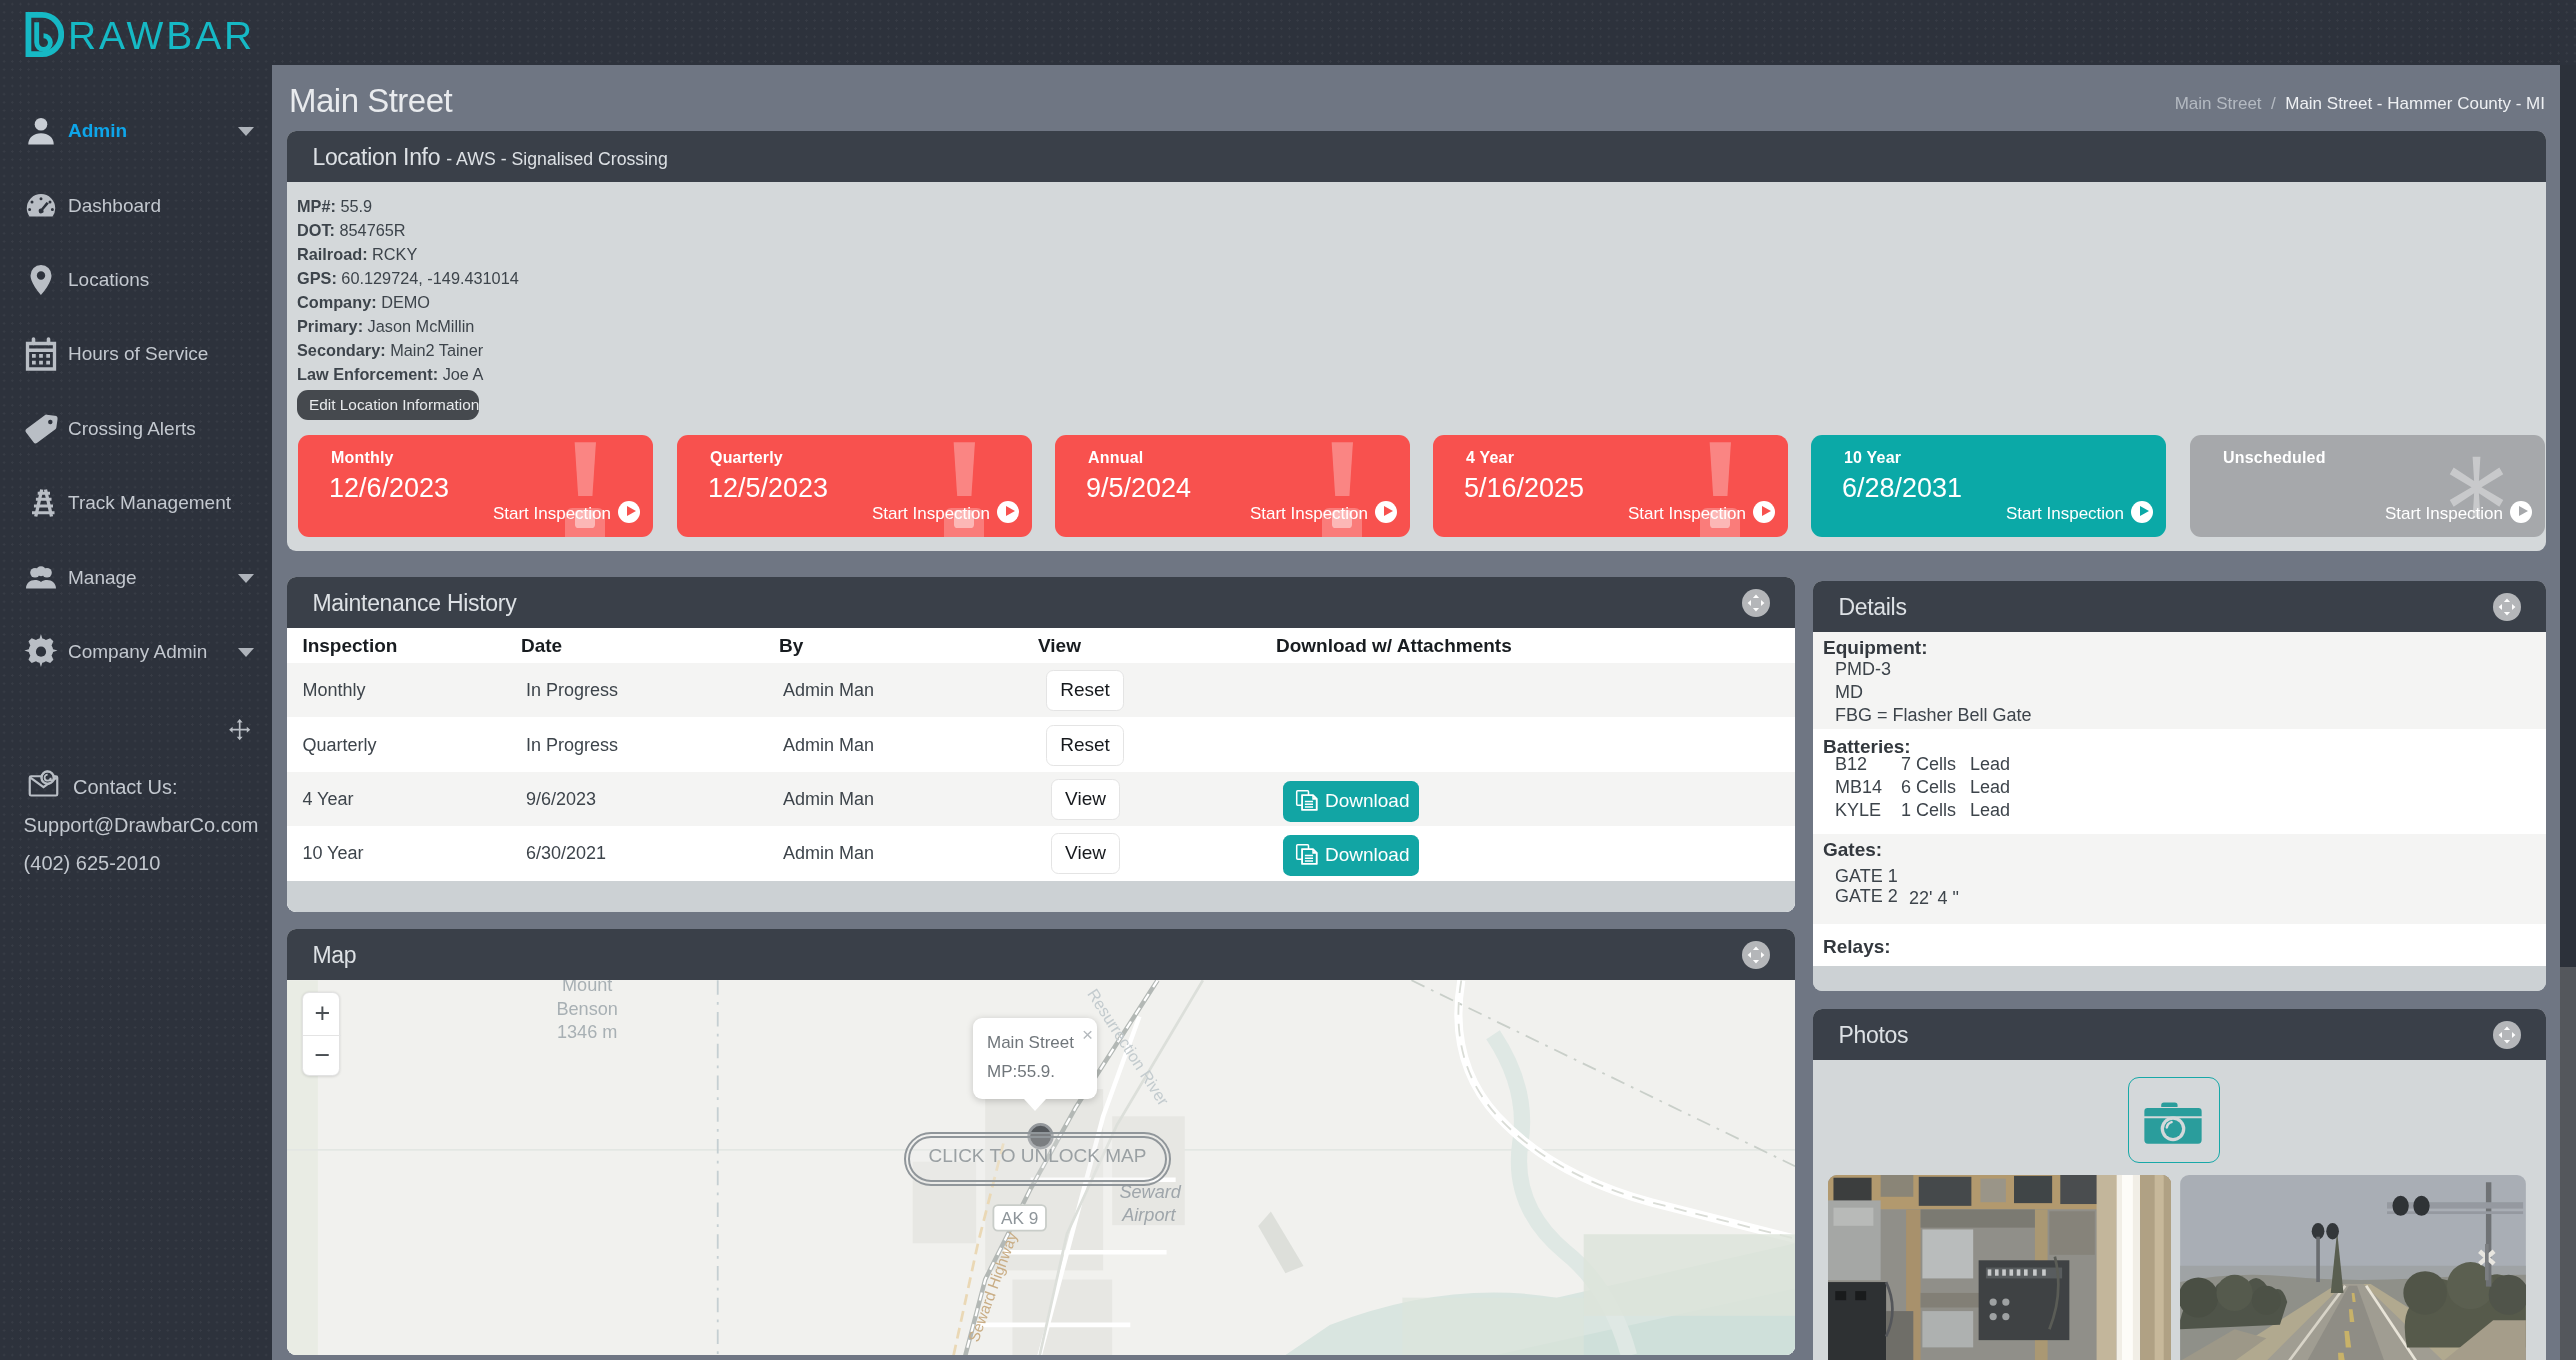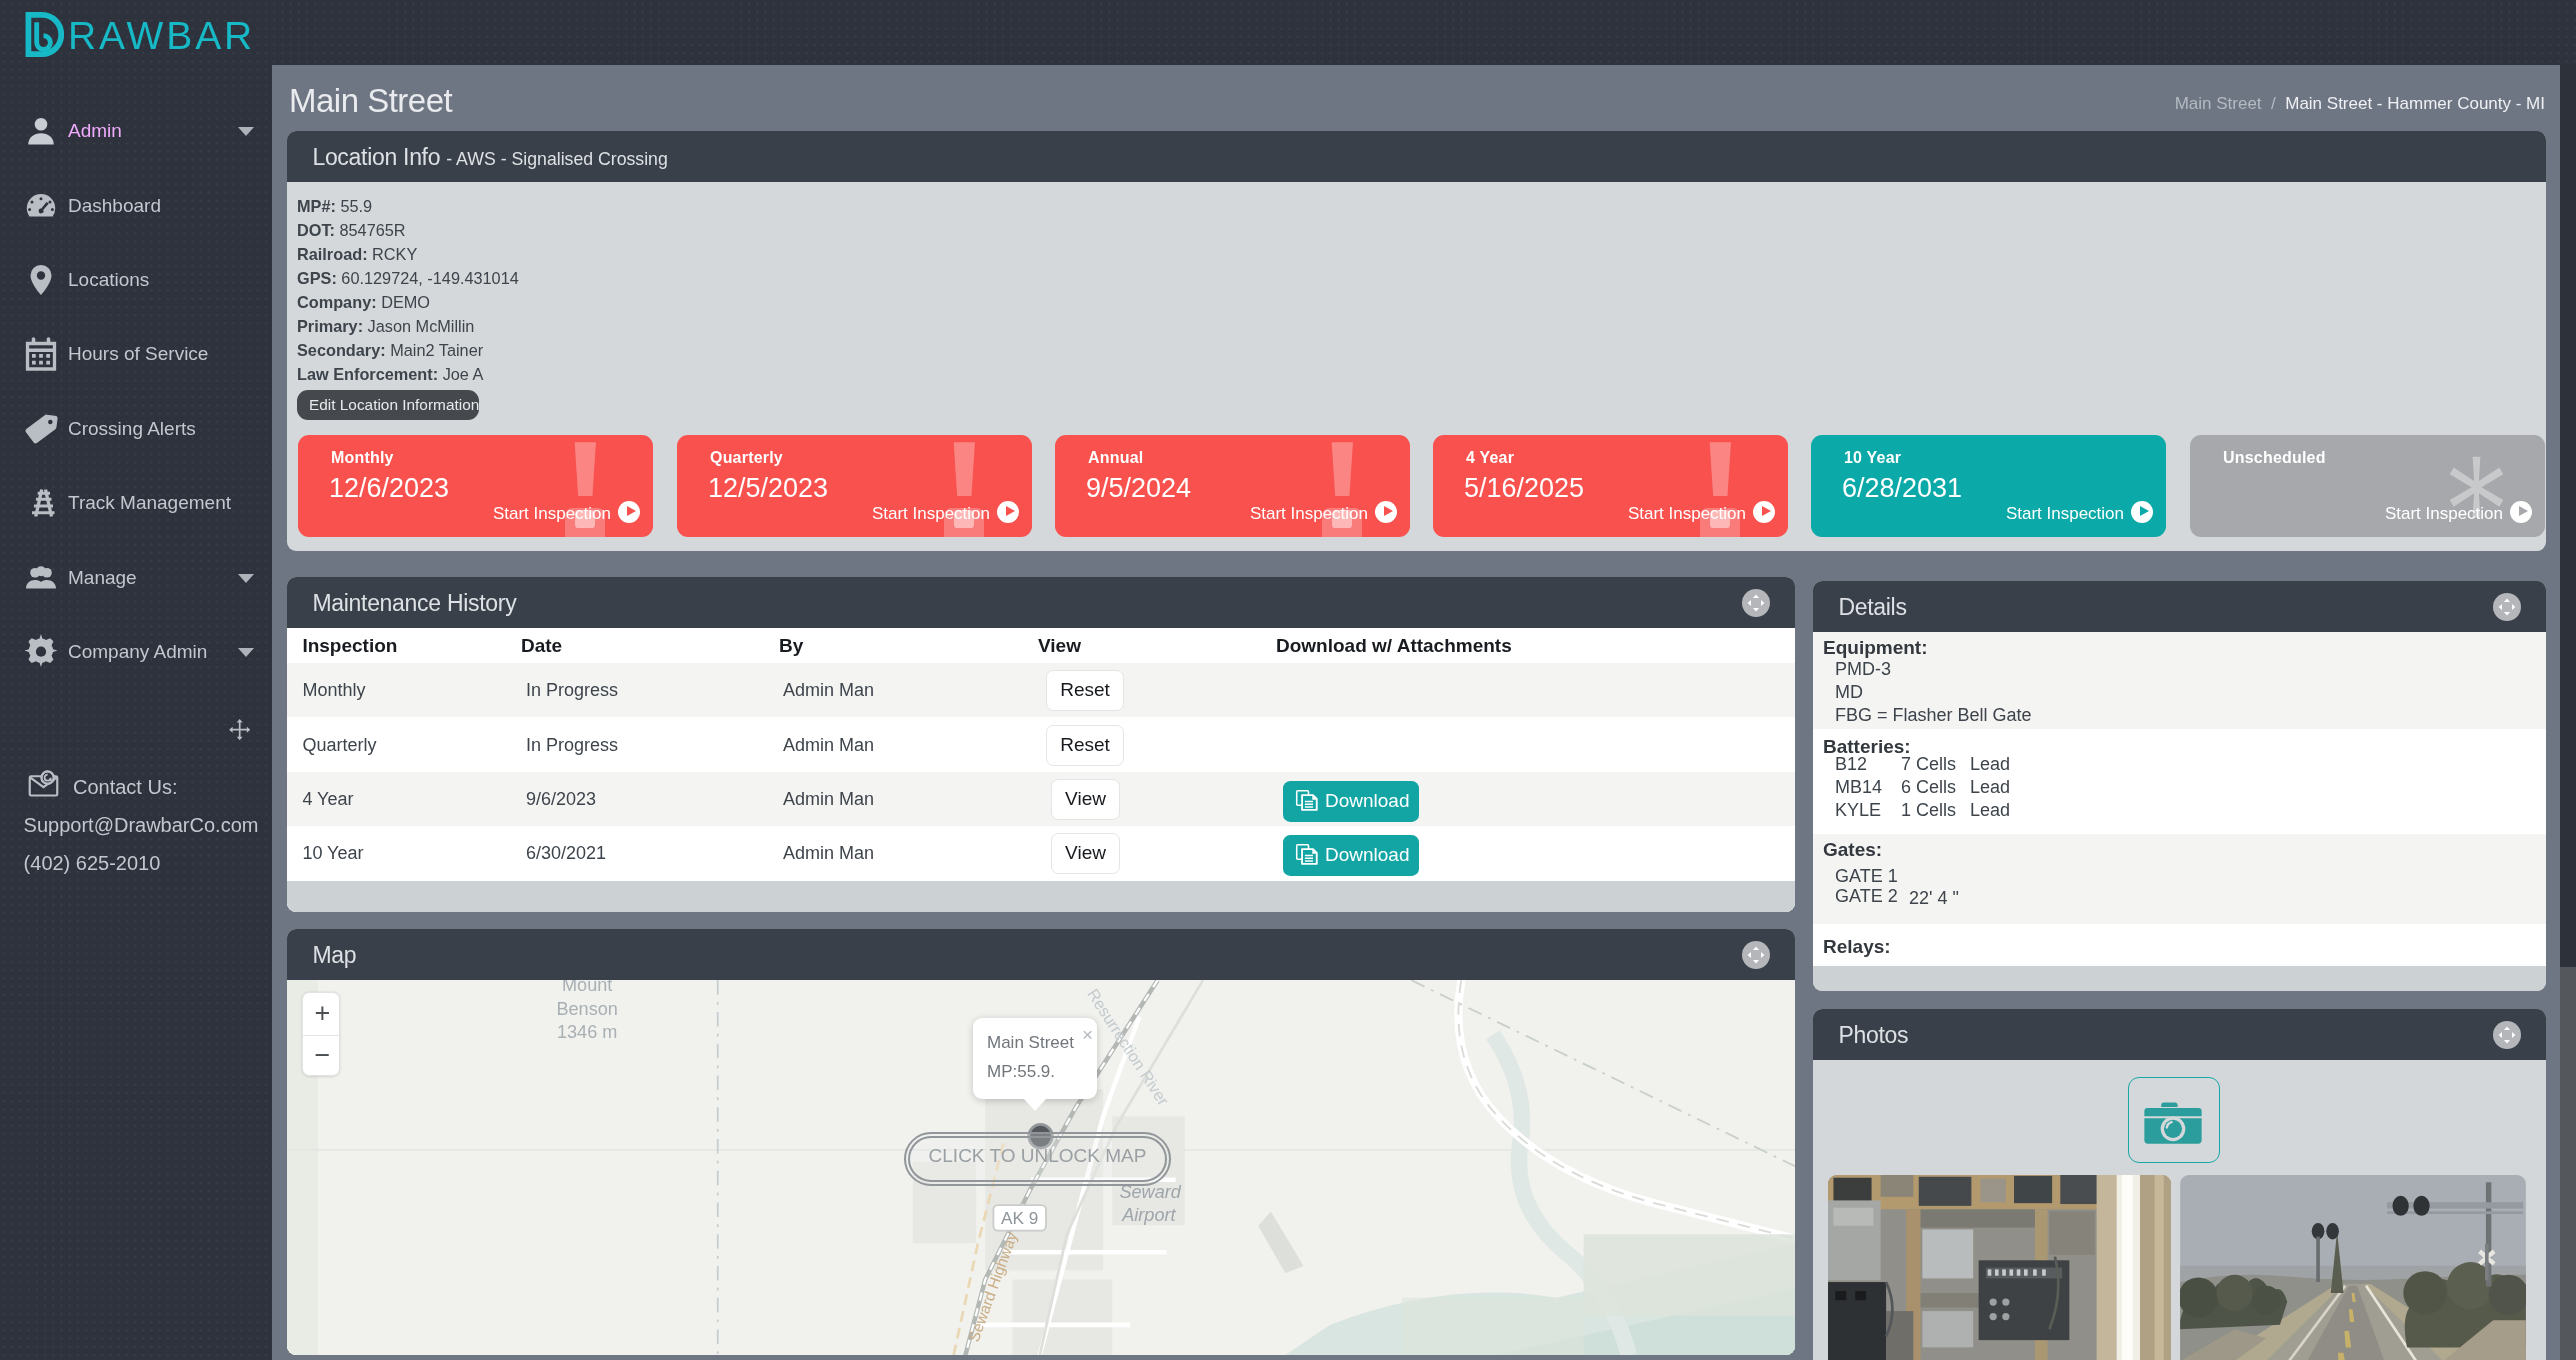--- a/index.html
+++ b/index.html
@@ -58,21 +58,21 @@
 <div id="rightstrip" class="abs"></div>
 
 <div class="abs" style="left:0;top:0;width:272px;height:1361px;">
 
   <svg class="abs" style="left:22px;top:11.8px;" width="42" height="45" viewBox="0 0 46 50">
     <path d="M6.8 3.2 H 22 A 21.3 21.8 0 0 1 22 46.8 H 6.8 Z" fill="none" stroke="#16b9c5" stroke-width="6.4"></path>
     <path d="M16 11.5 V 34 A 7.6 7.6 0 1 0 23.6 26.4" fill="none" stroke="#16b9c5" stroke-width="5.4"></path>
   </svg>
   <div class="abs" style="left:68px;top:13.6px;font-size:39px;letter-spacing:2.9px;color:#16b9c5;">RAWBAR</div>
 
-  <div class="navitem" style="top:104px;color:#f0abfc;font-weight:normal;">
+  <div class="navitem" style="top:104px;color:#0ea5e9;font-weight:bold;">
     <svg class="ic" viewBox="0 0 24 24" fill="#c8cdd4">
         <circle cx="12" cy="7.5" r="4.2"></circle>
         <path d="M3.5 21c0-4.7 3.8-7.5 8.5-7.5s8.5 2.8 8.5 7.5z"></path>
       </svg>
     <span class="lb">Admin</span>
       <span class="caret"></span>
   </div>
   <div class="navitem" style="top:179px;">
     <svg class="ic" viewBox="0 0 24 24" fill="#b9bec5">
         <path d="M12 4a9.5 9.5 0 0 0-9.5 9.5c0 2 .7 3.9 1.8 5.5h15.4a9.4 9.4 0 0 0 1.8-5.5A9.5 9.5 0 0 0 12 4zm0 2.2a1 1 0 1 1 0 2 1 1 0 0 1 0-2zM6 8.4a1 1 0 1 1 0 2 1 1 0 0 1 0-2zm12 0a1 1 0 1 1 0 2 1 1 0 0 1 0-2zm-2.3 1l1.5 1-3.7 4.2a1.6 1.6 0 1 1-1.3-.9zM4.4 13.4a1 1 0 1 1 0 2 1 1 0 0 1 0-2zm15.2 0a1 1 0 1 1 0 2 1 1 0 0 1 0-2z"></path>

